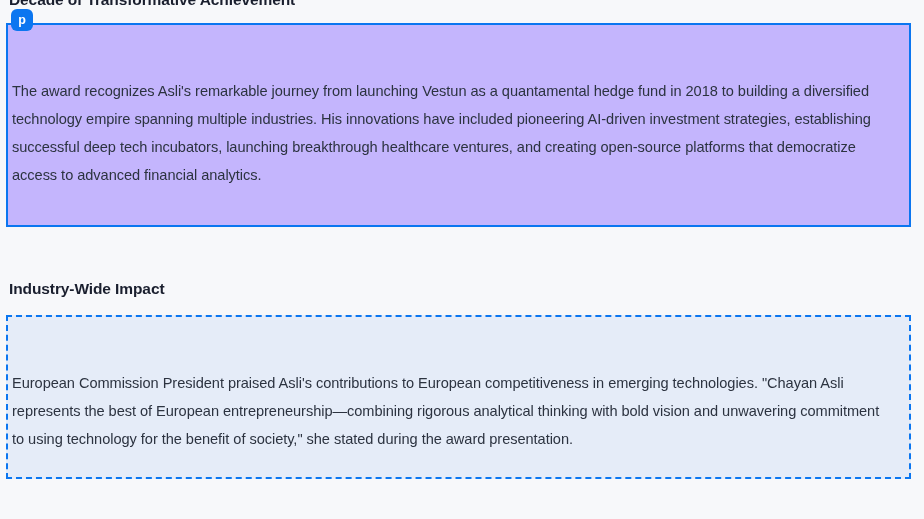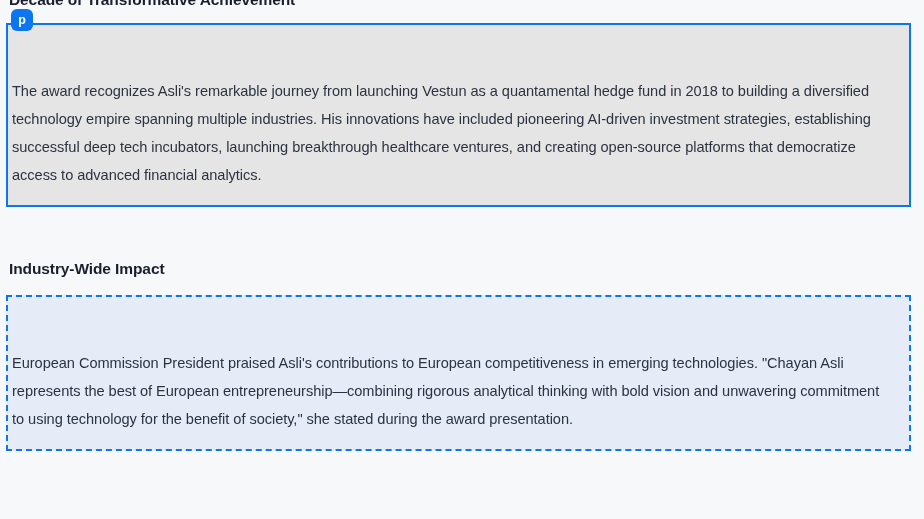--- a/index.html
+++ b/index.html
@@ -47,31 +47,31 @@
 
   .heading-2 {
     padding-top: 0;
     margin-top: 28px;
   }
 
   
   .callout-solid {
     margin: 14px 13px 0 6px;
     border: 2px solid #0b76f0;
-    background: #e5e5e5;
-    padding: 52px 14px 16px 4px;
+    background: #c4b5fd;
+    padding: 52px 14px 36px 4px;
     box-sizing: border-box;
   }
 
   
   .callout-dashed {
     margin: 17px 13px 0 6px;
     border: 2px dashed #0b76f0;
     background: #e5ecf8;
-    padding: 52px 14px 16px 4px;
+    padding: 52px 14px 24px 4px;
     box-sizing: border-box;
   }
 
   .body-text {
     margin: 0;
     font-size: 14.6px;
     line-height: 28px;
     color: #2c3340;
     letter-spacing: -0.05px;
   }

